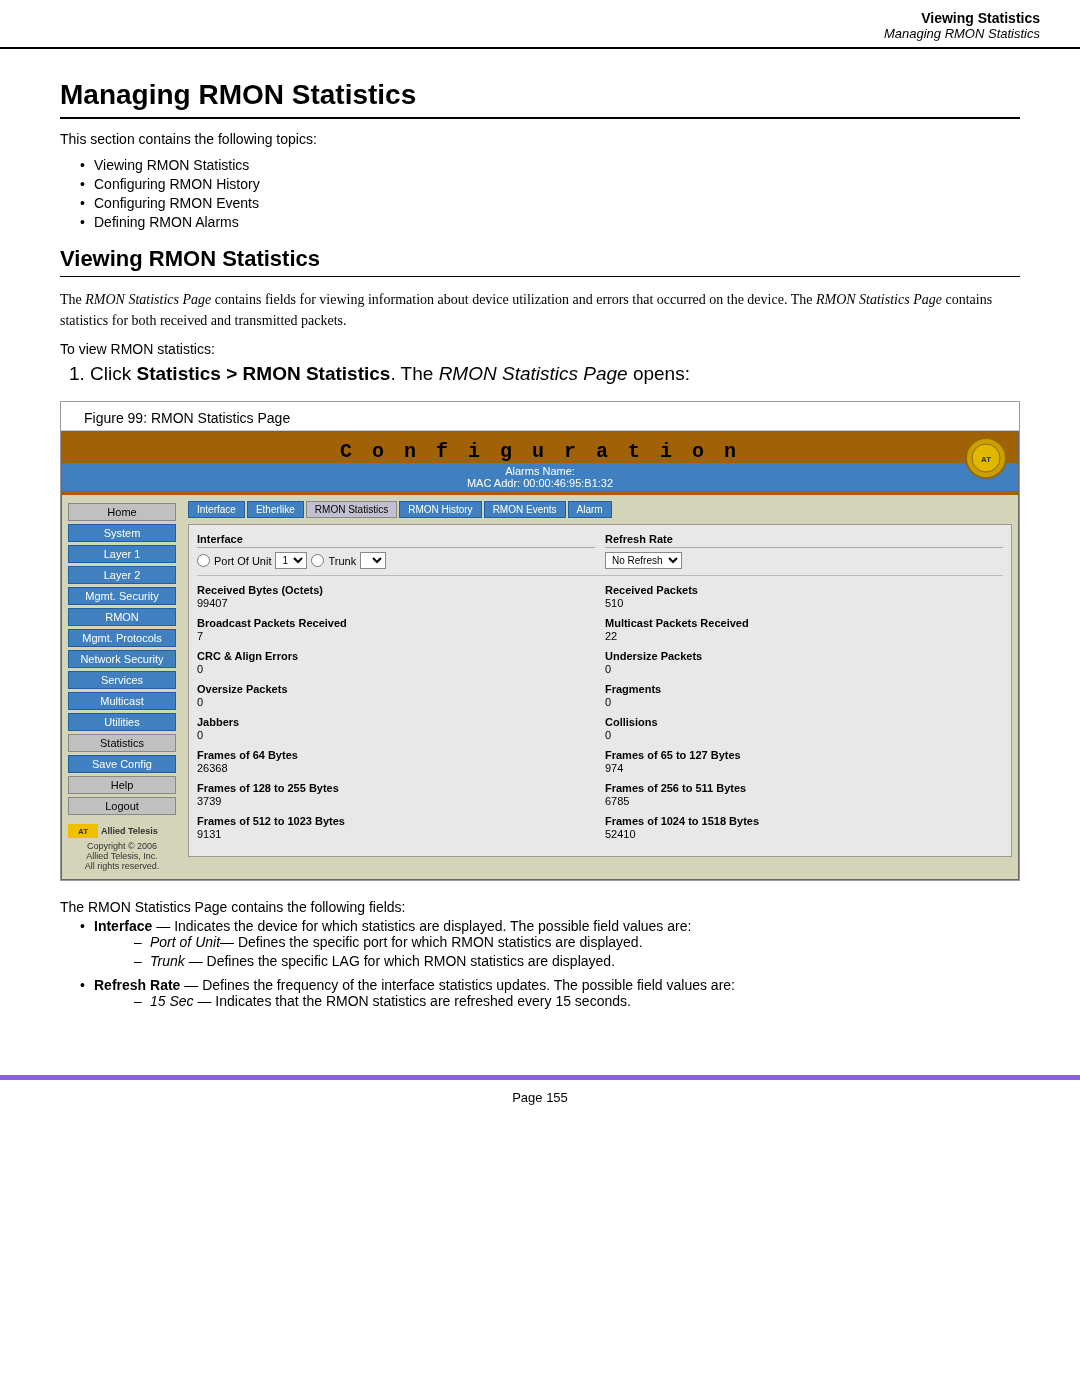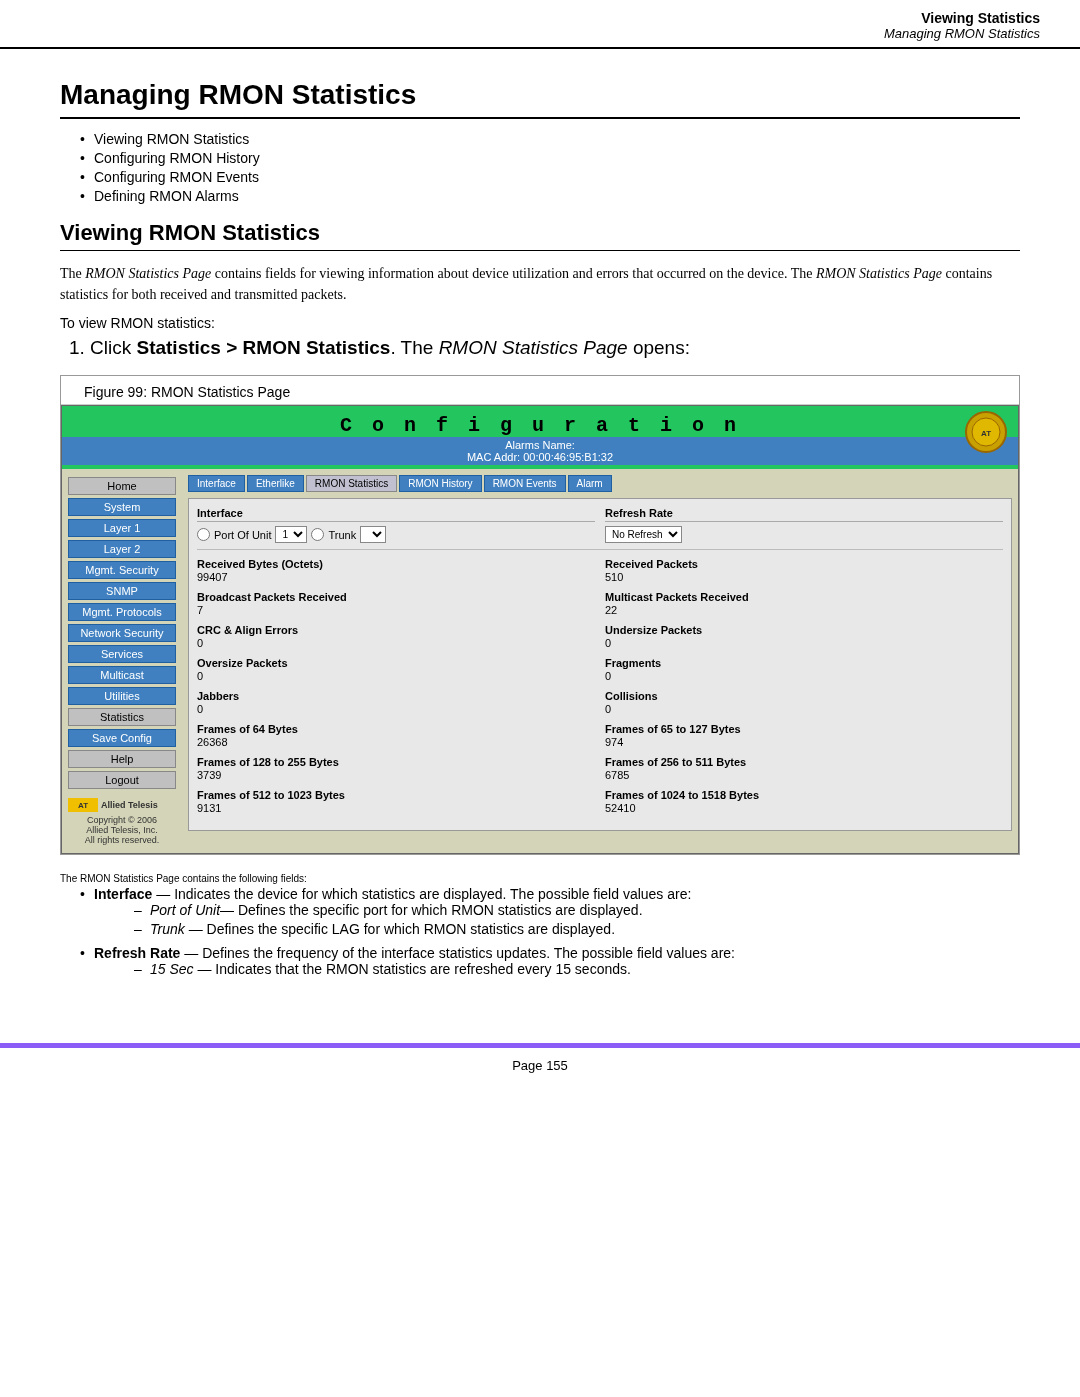--- a/index.html
+++ b/index.html
@@ -111,21 +111,21 @@
     }
 
     
     .config-ui {
       background: #d4d4b8;
       border: 1px solid #666;
       font-size: 12px;
     }
 
     .config-header {
-      background: #22c55e;
+      background: #a16207;
       text-align: center;
       padding: 8px 0 4px 0;
       position: relative;
     }
     .config-header-title {
       font-family: 'Courier New', monospace;
       font-size: 20px;
       font-weight: bold;
       letter-spacing: 4px;
       color: #000;
@@ -284,21 +284,21 @@
 
     .select-box {
       font-size: 10px;
       background: white;
       border: 1px solid #888;
       padding: 1px 2px;
     }
 
     
     .field-desc {
-      font-size: 10px;
+      font-size: 14px;
       line-height: 1.5;
       margin-top: 14px;
     }
 
     .sub-bullet-list {
       list-style: none;
       margin-left: 40px;
       margin-bottom: 8px;
     }
     .sub-bullet-list li {
@@ -327,20 +327,21 @@
 
 <div class="page-header">
   <div class="title-bold">Viewing Statistics</div>
   <div class="subtitle-italic">Managing RMON Statistics</div>
 </div>
 
 <div class="content">
 
   <h1 class="page-title">Managing RMON Statistics</h1>
 
+  <p class="intro-text">This section contains the following topics:</p>
 
   <ul class="bullet-list">
     <li>Viewing RMON Statistics</li>
     <li>Configuring RMON History</li>
     <li>Configuring RMON Events</li>
     <li>Defining RMON Alarms</li>
   </ul>
 
   <h2 class="section-title">Viewing RMON Statistics</h2>
 
@@ -378,21 +379,21 @@
       </div>
 
       <div class="config-body">
 
         <div class="config-sidebar">
           <button class="nav-btn nav-btn-gray">Home</button>
           <button class="nav-btn nav-btn-blue">System</button>
           <button class="nav-btn nav-btn-blue">Layer 1</button>
           <button class="nav-btn nav-btn-blue">Layer 2</button>
           <button class="nav-btn nav-btn-blue">Mgmt. Security</button>
-          <button class="nav-btn nav-btn-blue">SNMP</button>
+          <button class="nav-btn nav-btn-blue">RMON</button>
           <button class="nav-btn nav-btn-blue">Mgmt. Protocols</button>
           <button class="nav-btn nav-btn-blue">Network Security</button>
           <button class="nav-btn nav-btn-blue">Services</button>
           <button class="nav-btn nav-btn-blue">Multicast</button>
           <button class="nav-btn nav-btn-blue">Utilities</button>
           <button class="nav-btn nav-btn-gray">Statistics</button>
           <button class="nav-btn nav-btn-blue">Save Config</button>
           <button class="nav-btn nav-btn-gray">Help</button>
           <button class="nav-btn nav-btn-gray">Logout</button>
 

